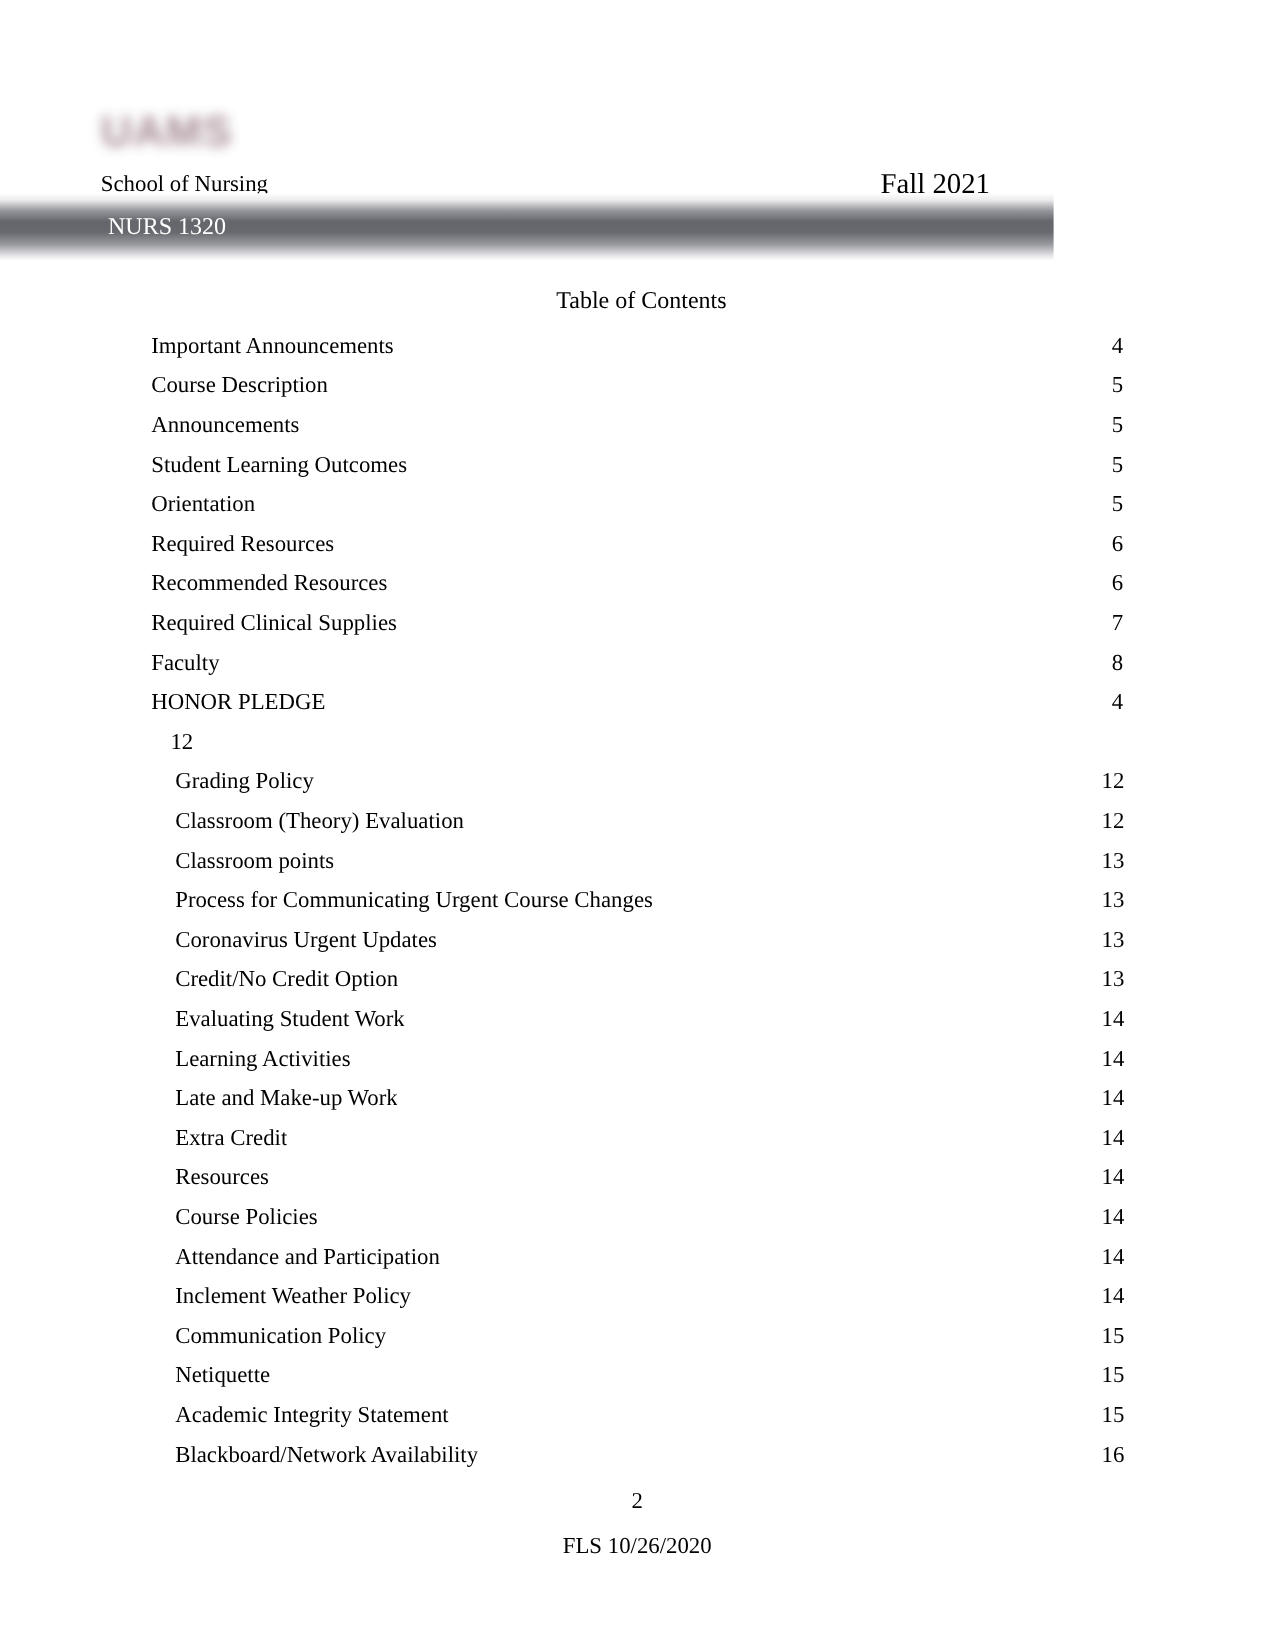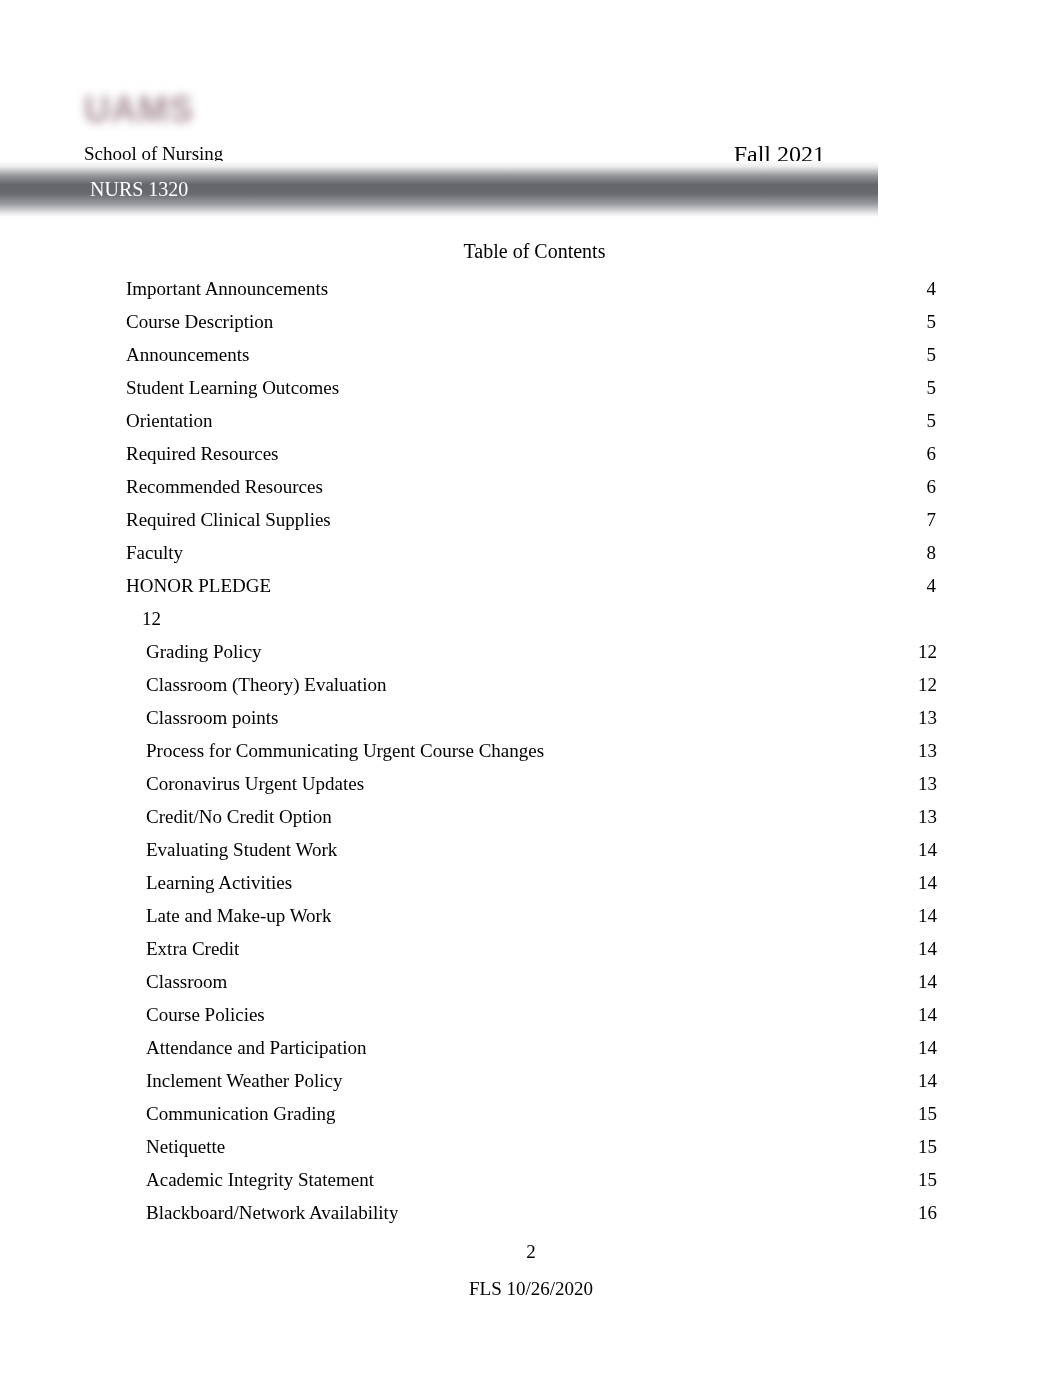--- a/index.html
+++ b/index.html
@@ -268,37 +268,37 @@
         </li>
         <li class="toc-entry level-2">
           <span class="toc-label">Late and Make-up Work</span>
           <span class="toc-page">14</span>
         </li>
         <li class="toc-entry level-2">
           <span class="toc-label">Extra Credit</span>
           <span class="toc-page">14</span>
         </li>
         <li class="toc-entry level-2">
-          <span class="toc-label">Classroom</span>
+          <span class="toc-label">Resources</span>
           <span class="toc-page">14</span>
         </li>
         <li class="toc-entry level-2">
           <span class="toc-label">Course Policies</span>
           <span class="toc-page">14</span>
         </li>
         <li class="toc-entry level-2">
           <span class="toc-label">Attendance and Participation</span>
           <span class="toc-page">14</span>
         </li>
         <li class="toc-entry level-2">
           <span class="toc-label">Inclement Weather Policy</span>
           <span class="toc-page">14</span>
         </li>
         <li class="toc-entry level-2">
-          <span class="toc-label">Communication Grading</span>
+          <span class="toc-label">Communication Policy</span>
           <span class="toc-page">15</span>
         </li>
         <li class="toc-entry level-2">
           <span class="toc-label">Netiquette</span>
           <span class="toc-page">15</span>
         </li>
         <li class="toc-entry level-2">
           <span class="toc-label">Academic Integrity Statement</span>
           <span class="toc-page">15</span>
         </li>

